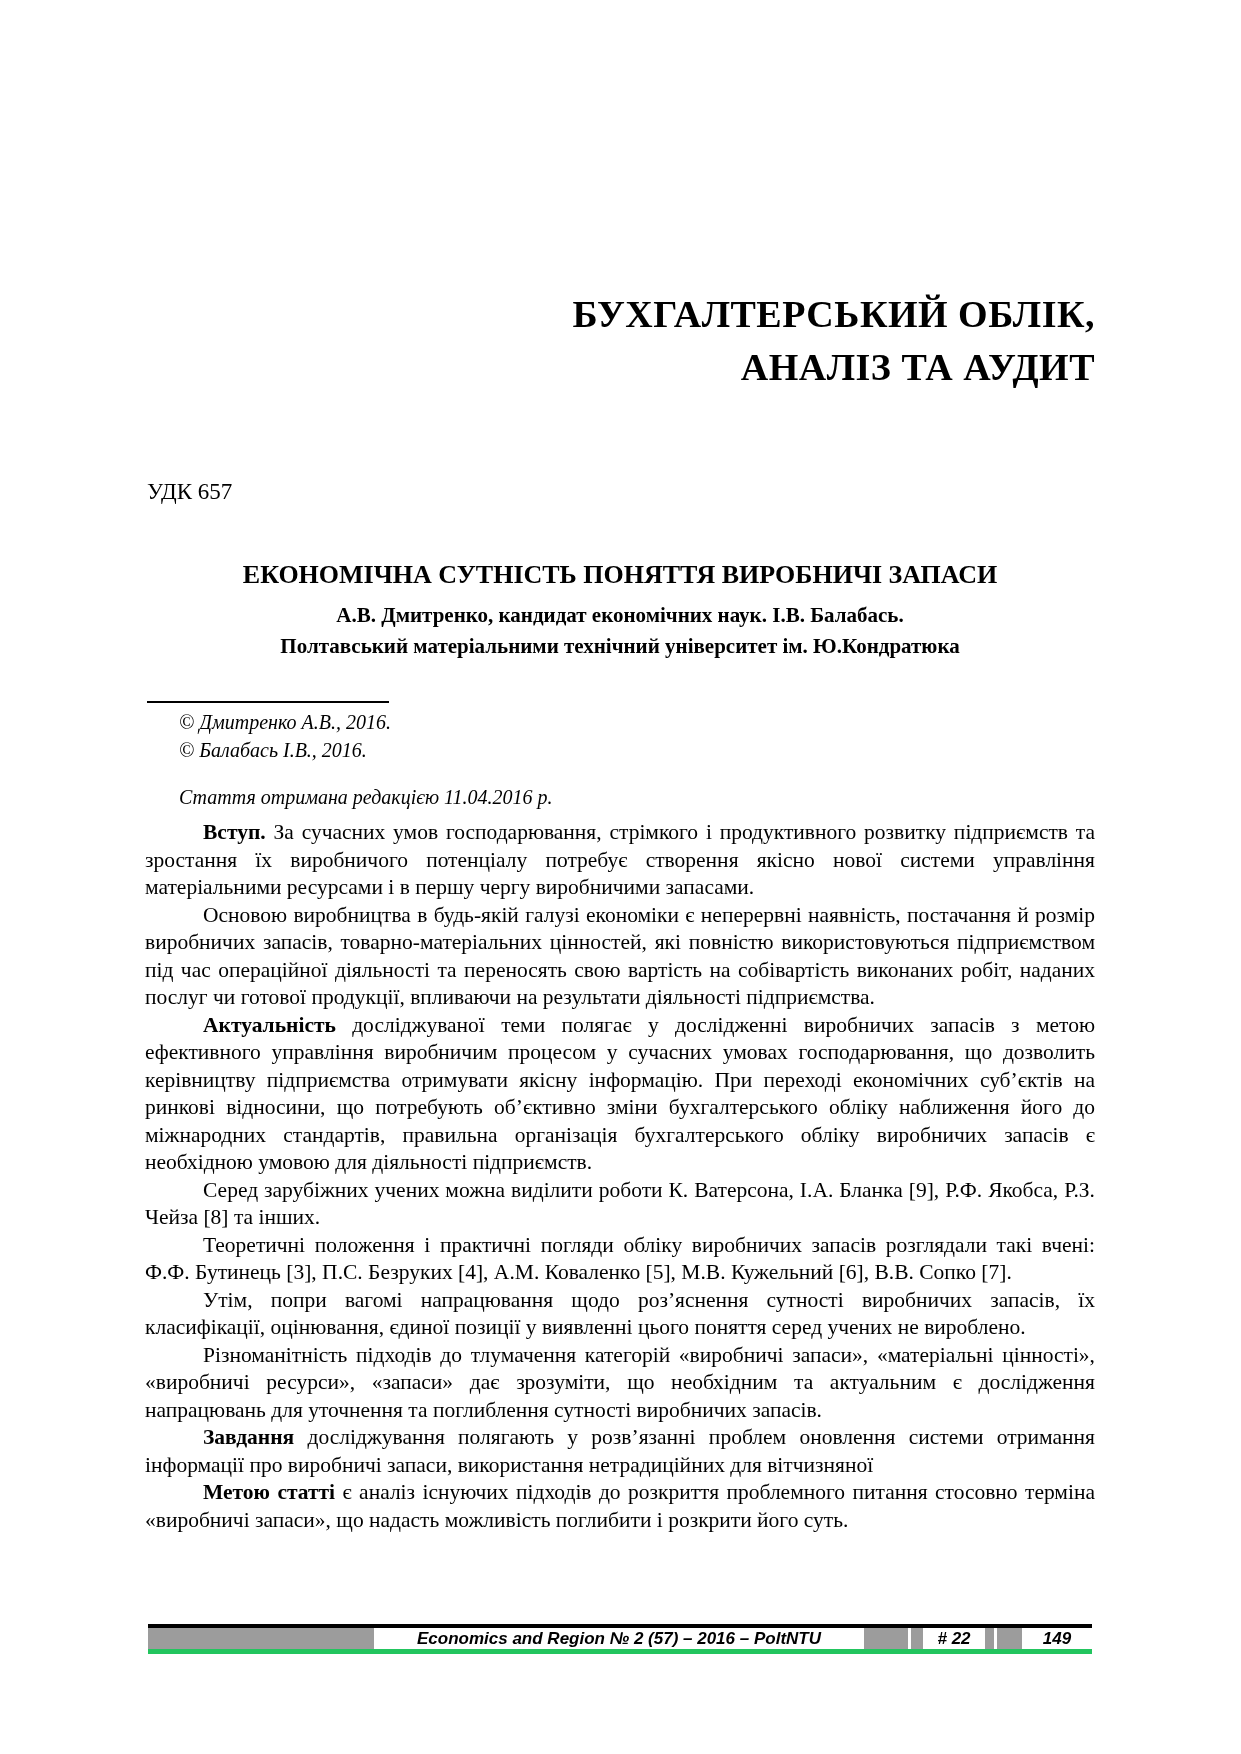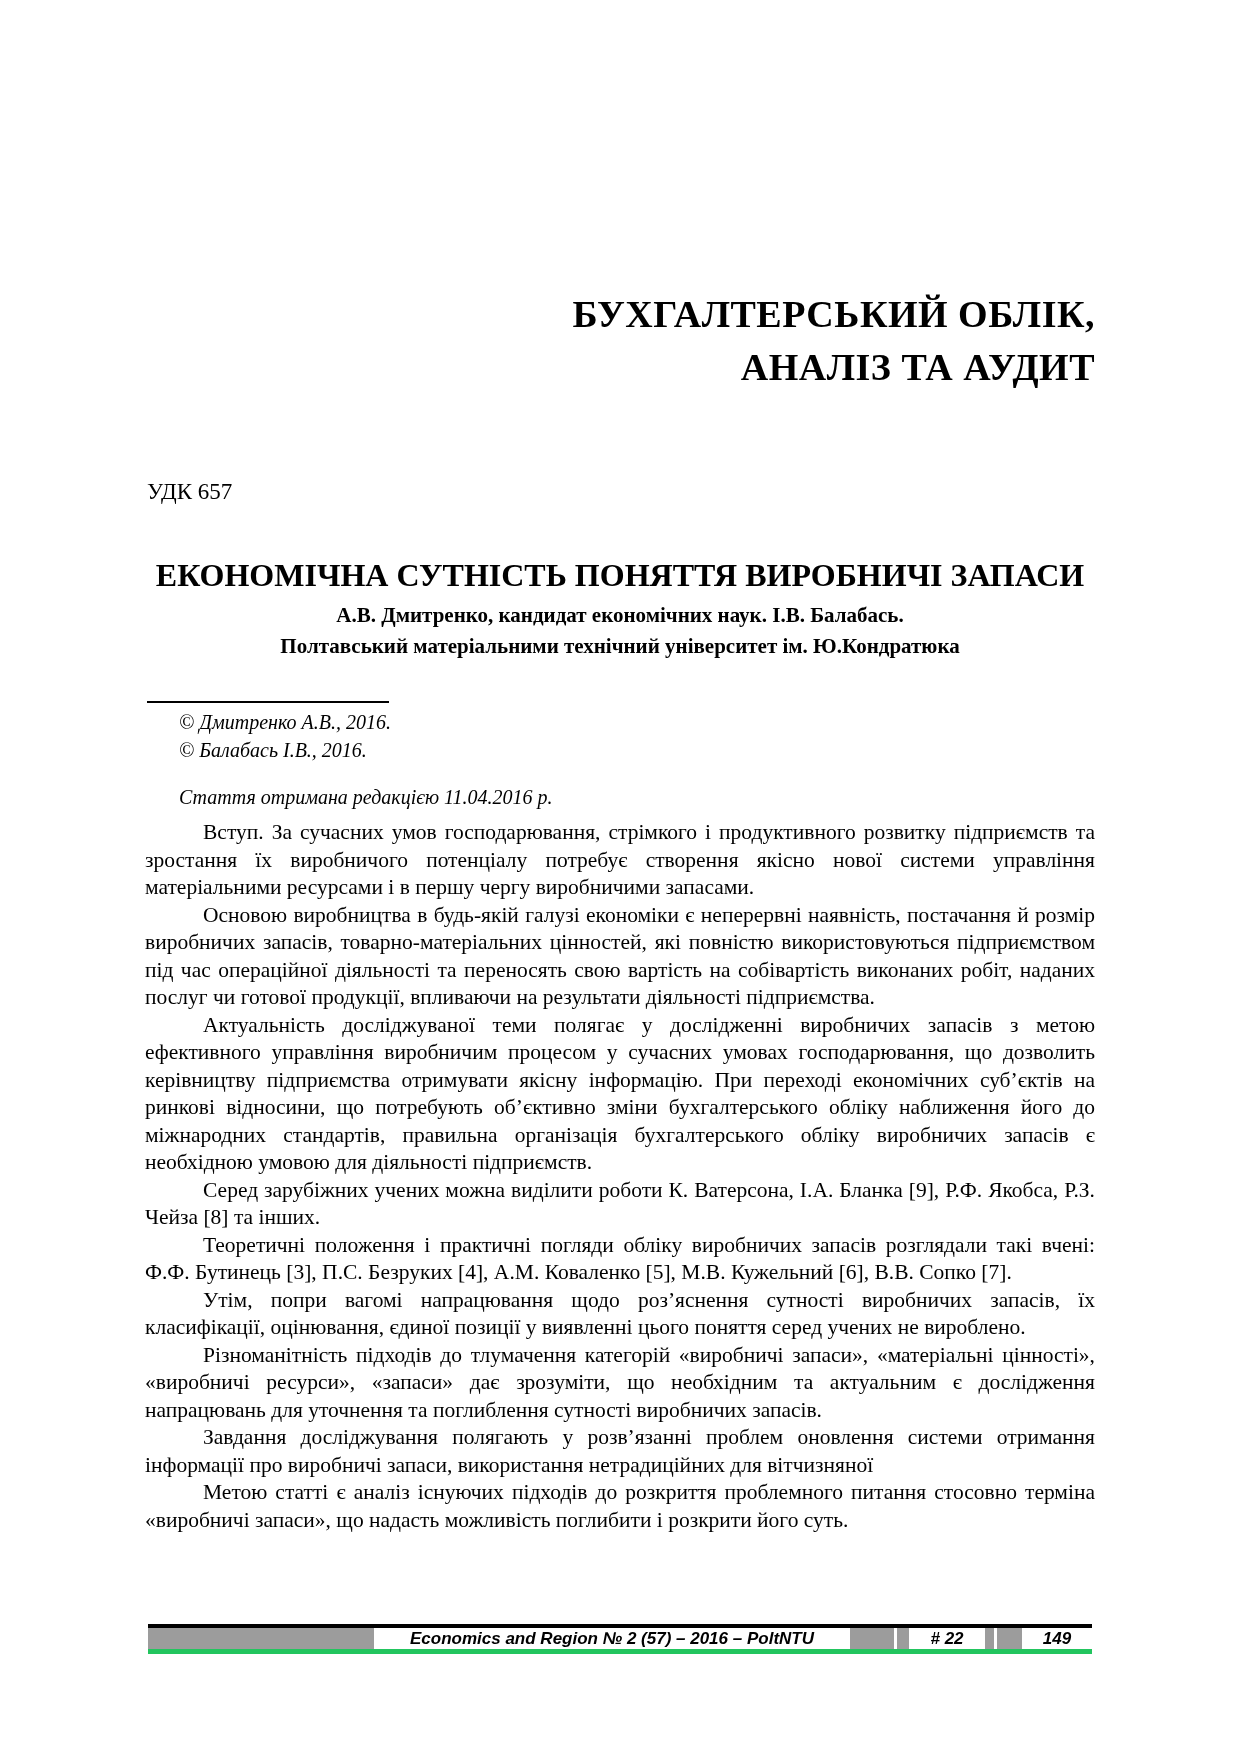--- a/index.html
+++ b/index.html
@@ -14,21 +14,21 @@
     text-align: right; font-weight: bold;
     font-size: 38px; line-height: 53px; letter-spacing: 0.5px;
   }
   .udk {
     position: absolute; top: 478px; left: 147px;
     font-size: 23px; line-height: 28px;
   }
   .article-title {
     position: absolute; top: 558px; left: 145px; width: 950px;
     text-align: center; font-weight: bold;
-    font-size: 32px; line-height: 34px;
+    font-size: 26px; line-height: 34px;
   }
   .authors {
     position: absolute; top: 600px; left: 145px; width: 950px;
     text-align: center; font-weight: bold;
     font-size: 21px; line-height: 31px;
   }
   .copyright-divider {
     position: absolute; top: 701px; left: 147px;
     width: 242px; height: 0; border-top: 2px solid #000;
   }
@@ -40,21 +40,21 @@
     position: absolute; top: 784px; left: 147px;
     font-style: italic; font-size: 20px; line-height: 26px; margin-left: 32px;
   }
   .body-text {
     position: absolute; top: 819px; left: 145px; width: 950px;
   }
   .body-text p {
     margin: 0; text-indent: 58px; text-align: justify;
     font-size: 21.5px; line-height: 27.5px;
   }
-  .body-text p .lead { font-weight: normal; }
+  .body-text p .lead { font-weight: bold; }
   .page-footer {
     position: absolute; top: 1624px; left: 148px; width: 944px;
     border-top: 4px solid #000; border-bottom: 5px solid #22c55e;
     background: #fff; display: flex; align-items: stretch;
     height: 21px;
     font-family: "Liberation Sans", sans-serif;
     font-weight: bold; font-style: italic; font-size: 17px; line-height: 21px;
   }
   .fseg { background: #9c9c9c; height: 21px; flex: 0 0 auto; }
   .fgap { background: #fff; width: 3px; height: 21px; flex: 0 0 auto; }
@@ -98,18 +98,18 @@
   <p><span class="lead">Завдання</span><span> досліджування полягають у розв’язанні проблем оновлення системи отримання інформації про виробничі запаси, використання нетрадиційних для вітчизняної</span></p>
   <p><span class="lead">Метою статті</span><span> є аналіз існуючих підходів до розкриття проблемного питання стосовно терміна «виробничі запаси», що надасть можливість поглибити і розкрити його суть.</span></p>
 </div>
 
 <div class="page-footer">
   <div class="fseg" style="width:226px"></div>
   <div class="fcell journal">Economics and Region № 2 (57) – 2016 – PoltNTU</div>
   <div class="fseg" style="width:44px"></div>
   <div class="fgap"></div>
   <div class="fseg" style="width:12px"></div>
-  <div class="fcell" style="width:76px"># 22</div>
+  <div class="fcell" style="width:62px"># 22</div>
   <div class="fseg" style="width:9px"></div>
   <div class="fgap"></div>
   <div class="fseg" style="width:25px"></div>
   <div class="fcell" style="width:70px">149</div>
 </div>
 
 </body></html>

